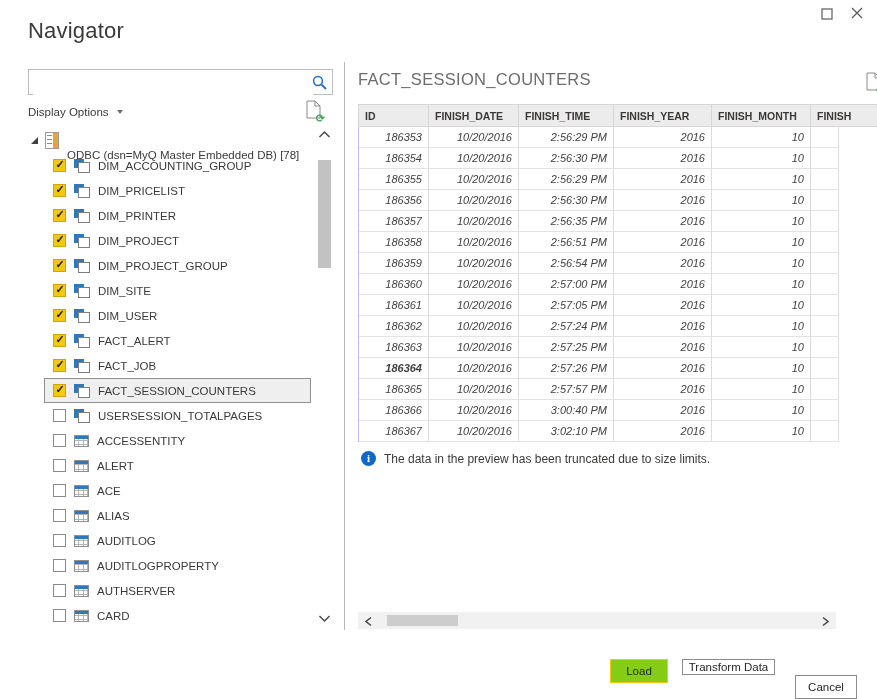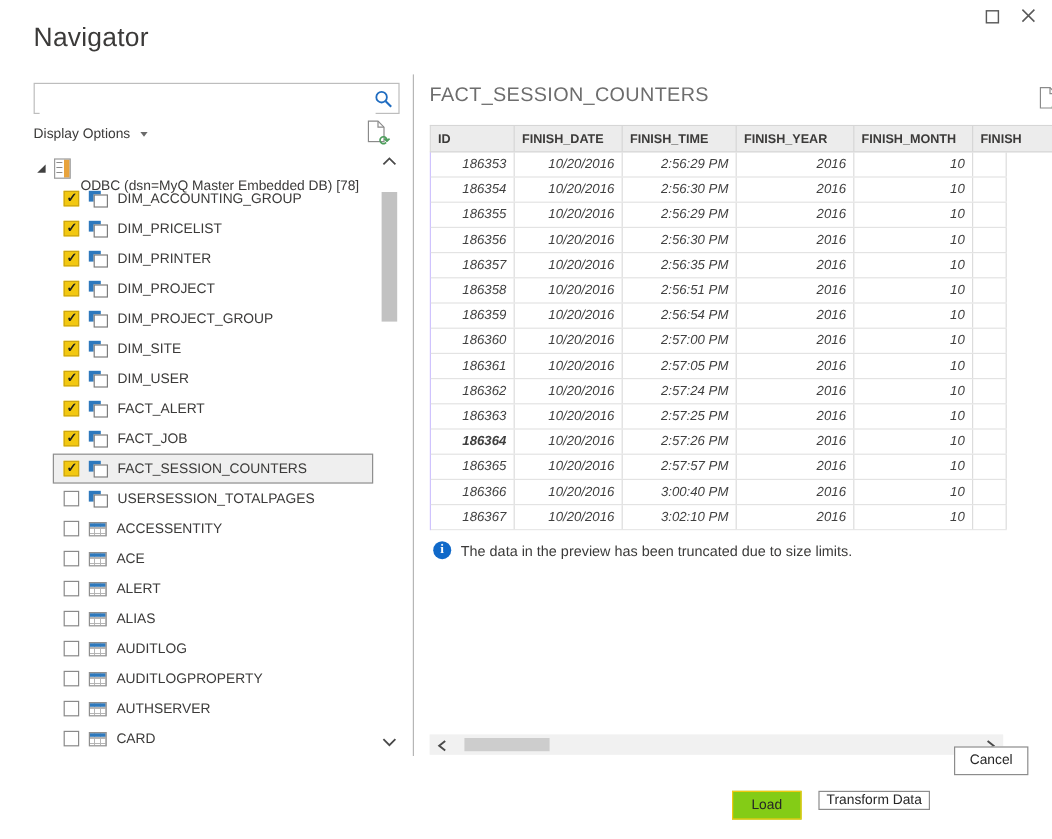--- a/index.html
+++ b/index.html
@@ -91,21 +91,21 @@
   #h-scrollbar .thumb{position:absolute;left:29px;top:3px;width:71px;height:11px;background:#cdcdcd;}
   #hsb-left{position:absolute;left:6px;top:4px;cursor:pointer;line-height:0;}
   #hsb-right{position:absolute;right:6px;top:4px;cursor:pointer;line-height:0;}
 
   
   .btn{position:absolute;box-sizing:border-box;background:#fff;border:1px solid #8c8c8c;
     font-family:"Liberation Sans",sans-serif;font-size:11.5px;color:#262626;cursor:pointer;padding:0;}
   #select-related-btn{left:28px;top:659px;width:118px;height:23px;}
   #load-btn{left:610px;top:659px;width:58px;height:24px;background:#84cc16;border-color:#f2c811;}
   #transform-btn{left:682px;top:659px;width:93px;height:16px;}
-  #cancel-btn{left:795px;top:622px;width:62px;height:24px;}
+  #cancel-btn{left:795px;top:675px;width:62px;height:24px;}
 </style>
 </head>
 <body>
 
 <div id="dialog">
 
   
   <div id="page-title" class="abs">Navigator</div>
   <button id="maximize-btn" class="abs win-btn">
     <svg width="16" height="16">
@@ -227,26 +227,26 @@
         <span class="tree-label">USERSESSION_TOTALPAGES</span>
       </div>
       <div class="tree-row">
         <span class="checkbox"></span>
         <span class="tree-icon grid-icon"></span>
         <span class="tree-label">ACCESSENTITY</span>
       </div>
       <div class="tree-row">
         <span class="checkbox"></span>
         <span class="tree-icon grid-icon"></span>
+        <span class="tree-label">ALERT</span>
+      </div>
+      <div class="tree-row">
+        <span class="checkbox"></span>
+        <span class="tree-icon grid-icon"></span>
         <span class="tree-label">ACE</span>
-      </div>
-      <div class="tree-row">
-        <span class="checkbox"></span>
-        <span class="tree-icon grid-icon"></span>
-        <span class="tree-label">ALERT</span>
       </div>
       <div class="tree-row">
         <span class="checkbox"></span>
         <span class="tree-icon grid-icon"></span>
         <span class="tree-label">ALIAS</span>
       </div>
       <div class="tree-row">
         <span class="checkbox"></span>
         <span class="tree-icon grid-icon"></span>
         <span class="tree-label">AUDITLOG</span>

